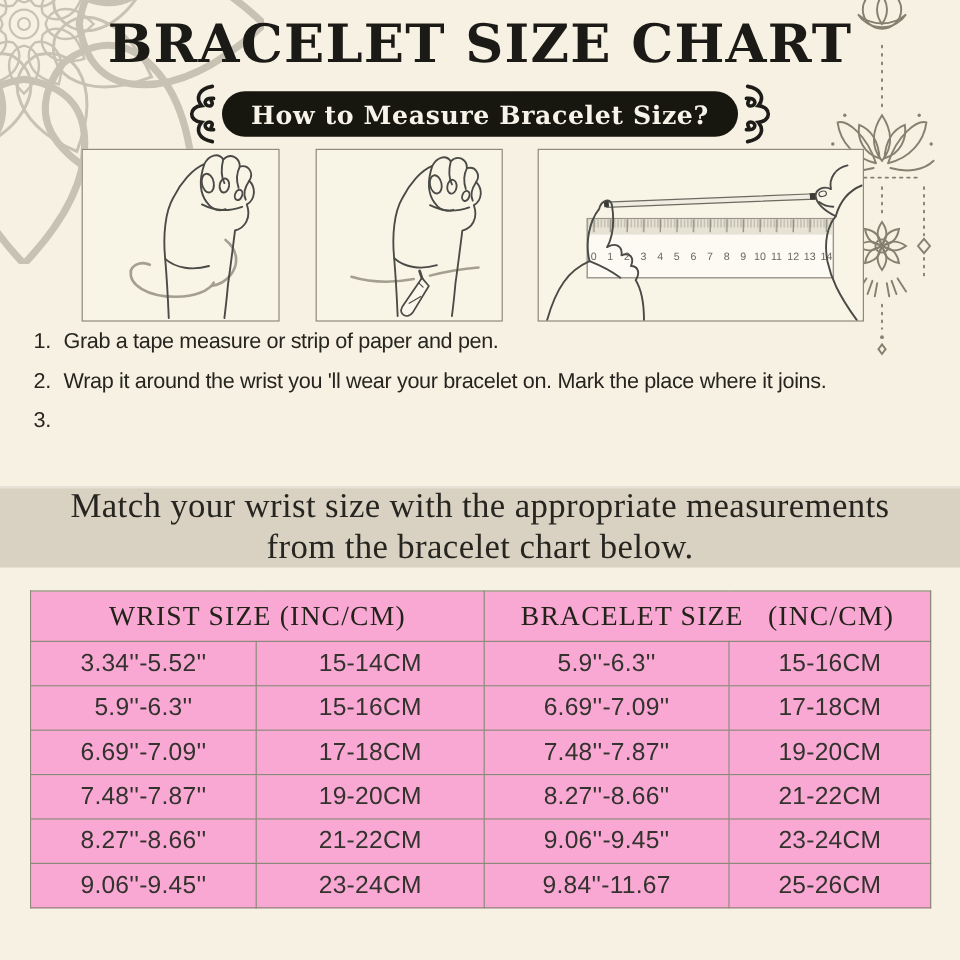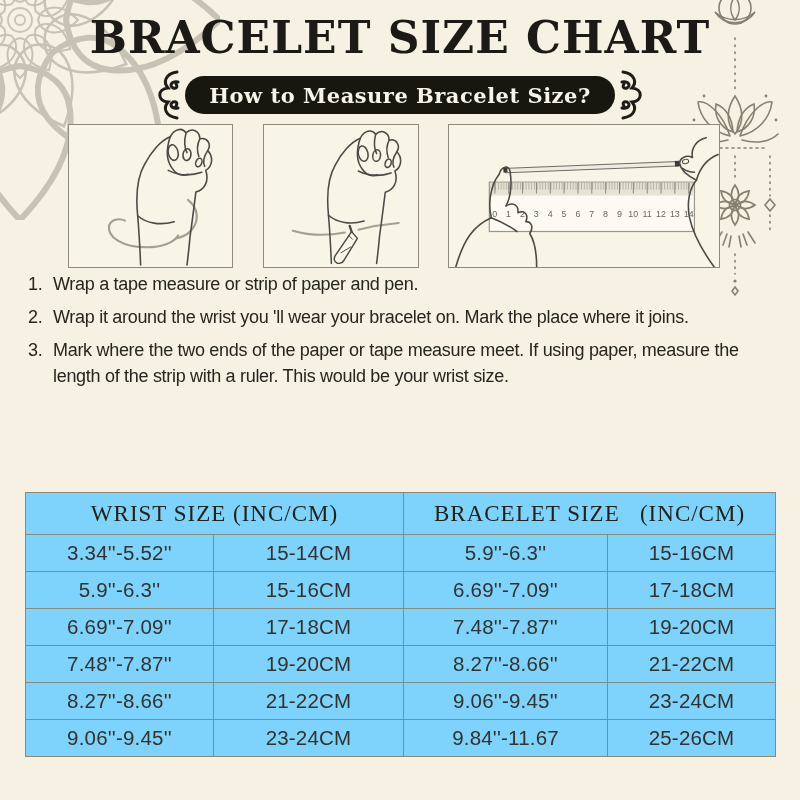--- a/index.html
+++ b/index.html
@@ -42,21 +42,21 @@
   .banner p{margin:0;width:700px;text-align:center;
     font-family:"Liberation Serif",serif;font-size:29px;line-height:34px;
     letter-spacing:0.3px;color:#262520;}
 
   
   .size-table{position:absolute;top:492px;left:25px;width:750px;
     border-collapse:collapse;table-layout:fixed;}
   .size-table col.c1{width:188px;} .size-table col.c2{width:190px;}
   .size-table col.c3{width:204px;} .size-table col.c4{width:168px;}
   .size-table th,.size-table td{border:1px solid #8e887a;text-align:center;
-    vertical-align:middle;padding:0;background:#7dd3fc;}
+    vertical-align:middle;padding:0;background:#f9a8d4;}
   .size-table th{height:41px;font-family:"Liberation Serif",serif;font-weight:400;
     font-size:23px;letter-spacing:1px;color:#232219;white-space:pre;}
   .size-table td{height:36px;font-size:20.5px;color:#33322d;letter-spacing:0.2px;}
 
   
   .foot-note{position:absolute;top:760px;left:0;width:100%;margin:0;
     text-align:center;font-size:14.5px;letter-spacing:-0.2px;color:#28271f;}
 
   .lineart{stroke:#4a4a46;stroke-width:1.6;fill:none;
     stroke-linecap:round;stroke-linejoin:round;}
@@ -256,32 +256,34 @@
         <path d="M250,56 C242,52 234,46 233,39 C233,33 240,30 246,33 C244,24 250,15 260,13"></path>
         <path d="M236,44 C240,47 244,48 248,48"></path>
         <ellipse cx="239" cy="37" rx="3.2" ry="2.2" transform="rotate(-15 239 37)" stroke-width="1"></ellipse>
       </g>
     </svg>
   </div>
 
   <div class="instructions">
     <div class="step">
       <span class="step-num">1.</span>
-      <span>Wrap a tape measure or strip of paper and pen.</span>
+      <span>Grab a tape measure or strip of paper and pen.</span>
     </div>
     <div class="step">
       <span class="step-num">2.</span>
       <span>Wrap it around the wrist you 'll wear your bracelet on. Mark the place where it joins.</span>
     </div>
     <div class="step">
       <span class="step-num">3.</span>
-      <span>Mark where the two ends of the paper or tape measure meet. If using paper, measure the length of the strip with a ruler. This would be your wrist size.</span>
     </div>
   </div>
 
+  <div class="banner">
+    <p>Match your wrist size with the appropriate measurements from the bracelet chart below.</p>
+  </div>
 
   <table class="size-table">
     <colgroup>
         <col class="c1">
         <col class="c2">
         <col class="c3">
         <col class="c4">
       </colgroup>
     <thead>
       <tr>

